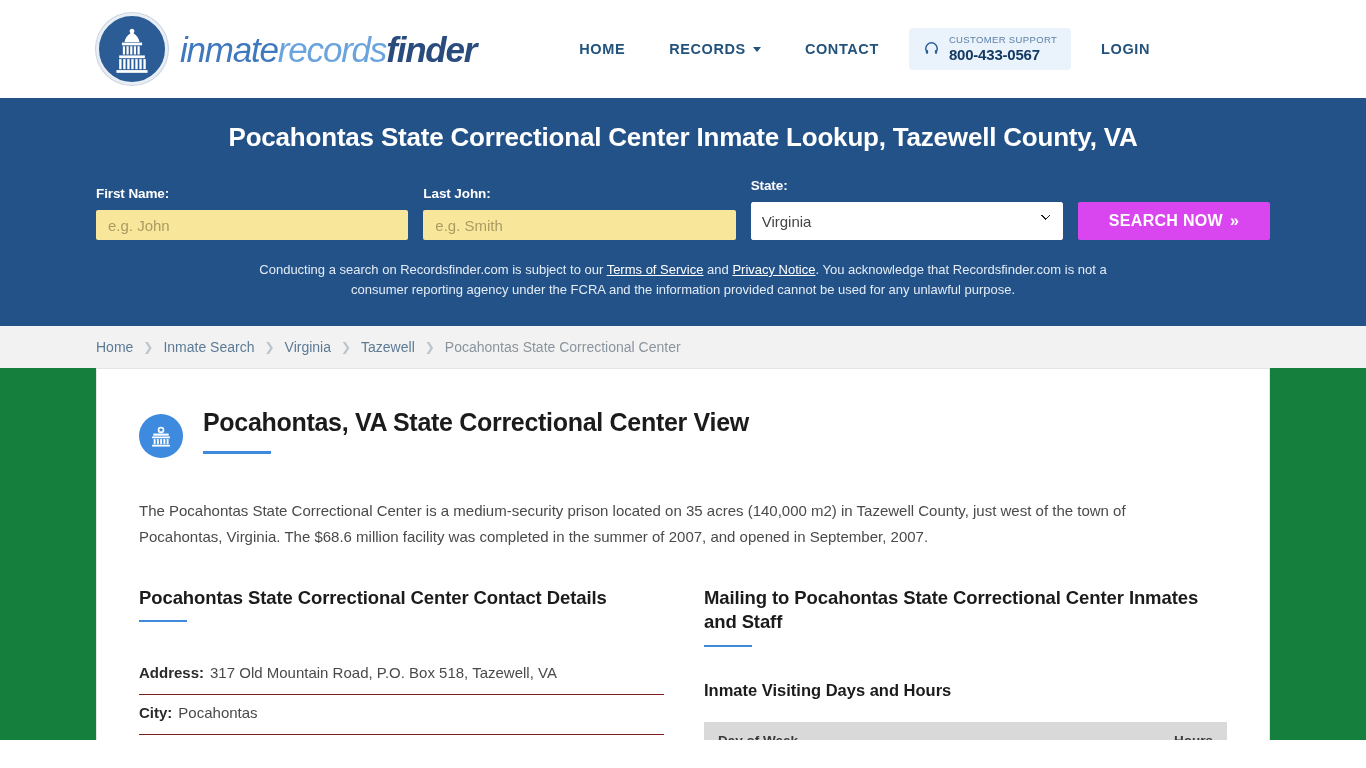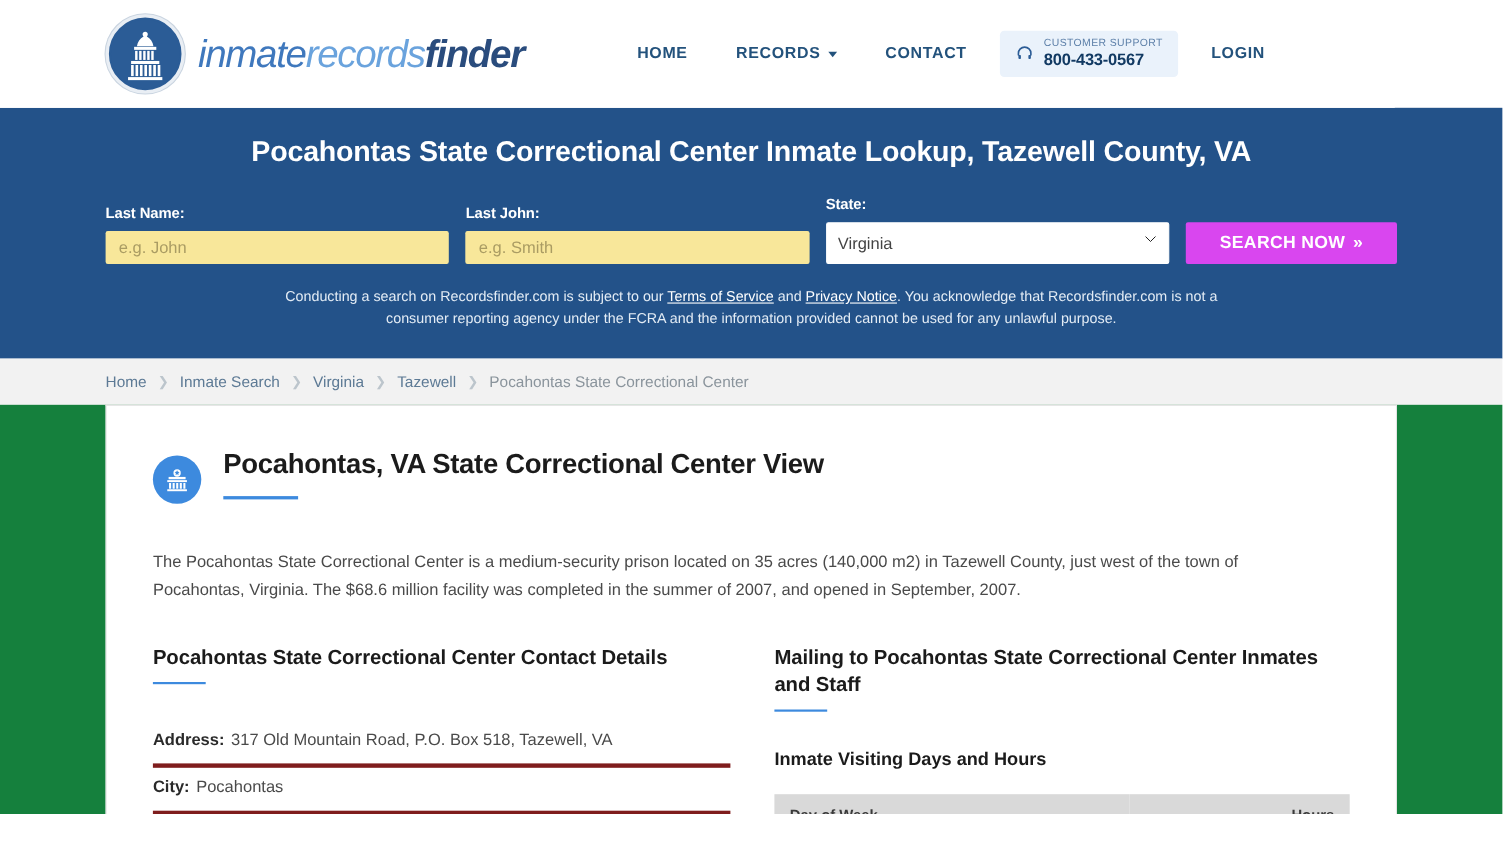--- a/index.html
+++ b/index.html
@@ -278,21 +278,21 @@
   .col-right { flex: 1; }
   .sec-heading {
     font-size: 18.5px;
     font-weight: 700;
     color: #1b1b1b;
     line-height: 1.32;
     letter-spacing: -0.1px;
   }
   .detail-list { margin-top: 33px; }
   .detail-row {
-    border-bottom: 4px solid #7f1d1d;
+    border-bottom: 1px solid #7f1d1d;
     padding: 9px 0 13px;
     font-size: 15px;
     color: #4a4a4a;
   }
   .detail-row .k { font-weight: 700; color: #2a2a2a; margin-right: 6px; }
   .sub-heading {
     margin-top: 34px;
     font-size: 16.5px;
     font-weight: 700;
     color: #1b1b1b;
@@ -375,21 +375,21 @@
       <span>LOGIN</span>
     </a>
   </nav>
 </header>
 
 <section class="hero">
   <h1 class="hero-title">Pocahontas State Correctional Center Inmate Lookup, Tazewell County, VA</h1>
 
   <form class="search-row">
     <div class="field first">
-      <label class="field-label">Last Name:</label>
+      <label class="field-label">First Name:</label>
       <input class="text-input" type="text" placeholder="e.g. John" style="">
     </div>
 
     <div class="field last">
       <label class="field-label">Last John:</label>
       <input class="text-input" type="text" placeholder="e.g. Smith" style="">
     </div>
 
     <div class="field state">
       <label class="field-label">State:</label>

